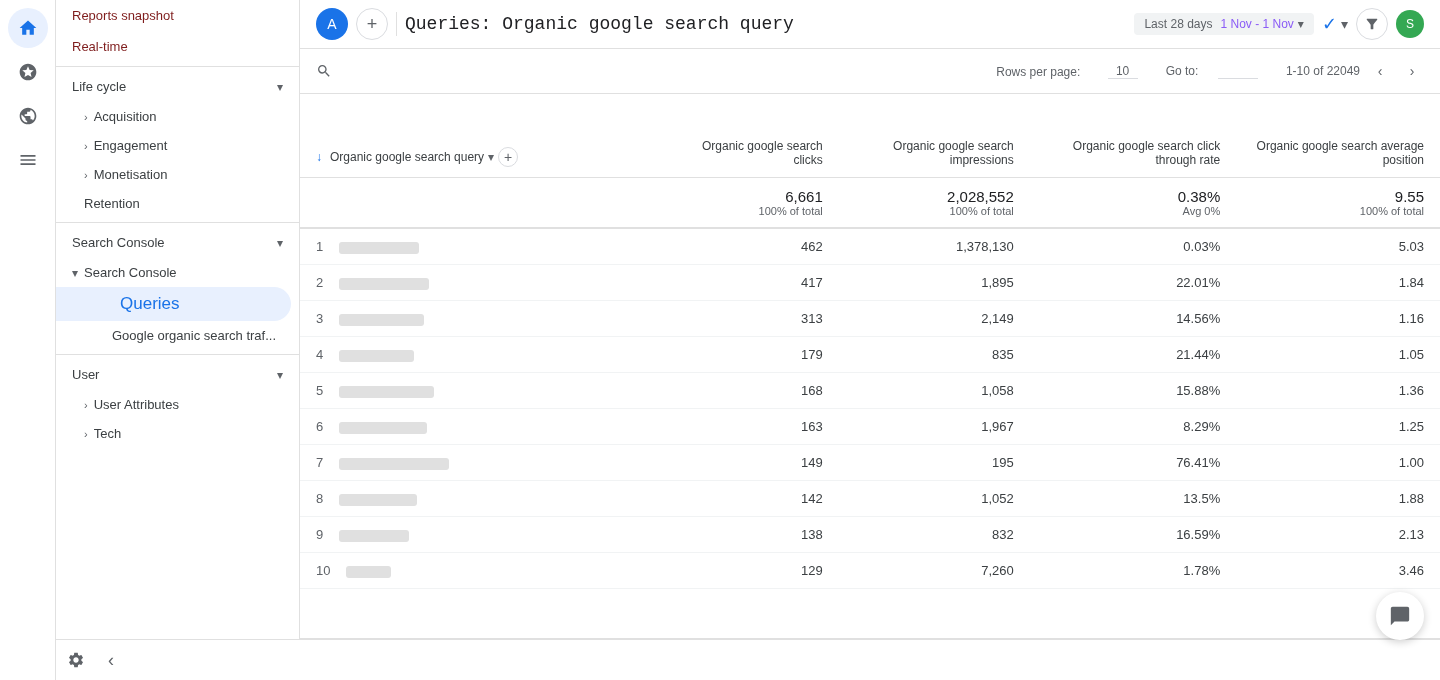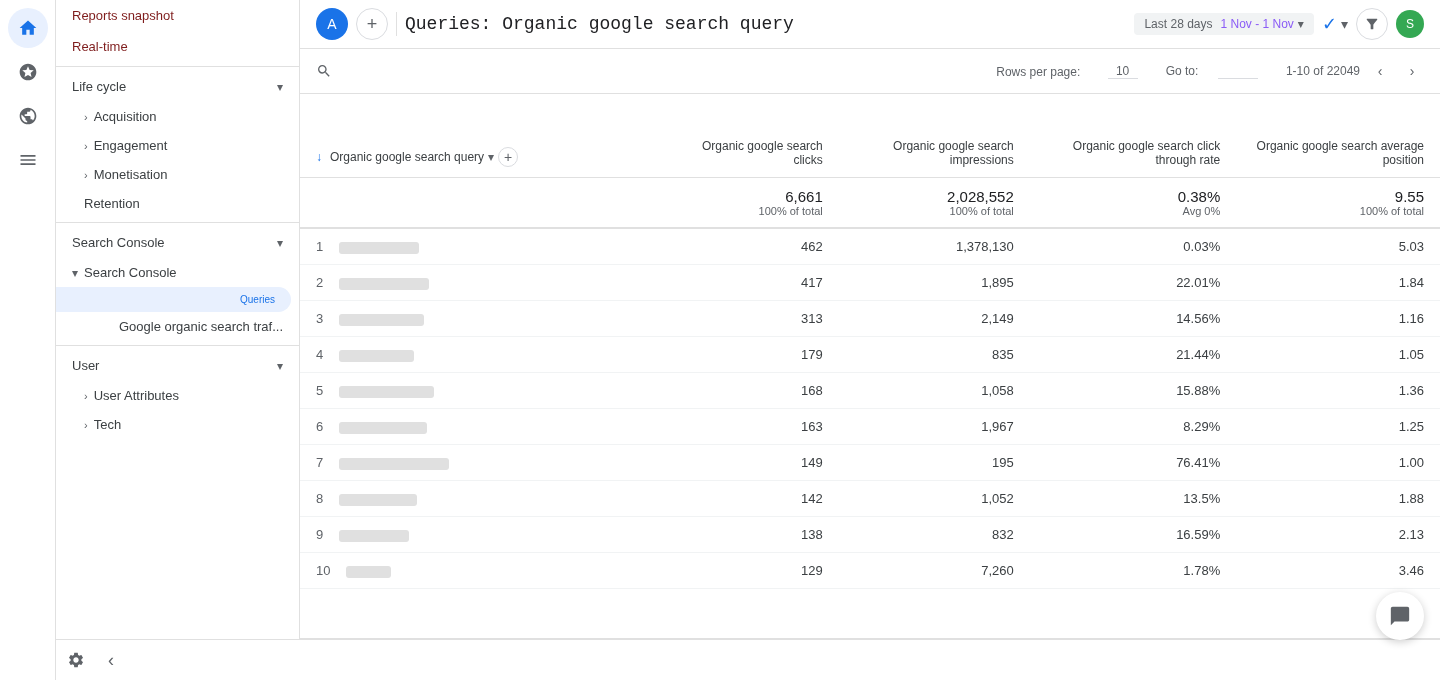--- a/index.html
+++ b/index.html
@@ -54,21 +54,20 @@
       padding: 8px 16px;
       cursor: pointer;
       color: #7f1d1d;
       font-size: 13px;
       border-radius: 0 24px 24px 0;
       margin-right: 8px;
     }
 
     .nav-section {
       margin-top: 4px;
-      text-align: right;
     }
 
     .nav-section-header {
       display: flex; align-items: center; justify-content: space-between;
       padding: 8px 16px;
       cursor: pointer;
       color: #3c4043;
       font-size: 13px;
       font-weight: 500;
     }
@@ -81,24 +80,24 @@
     .nav-child {
       display: flex; align-items: center;
       padding: 7px 16px 7px 28px;
       cursor: pointer;
       color: #3c4043;
       font-size: 13px;
     }
     .nav-child .chevron { margin-right: 6px; color: #5f6368; font-size: 11px; }
 
     .nav-grandchild {
-      padding: 7px 16px 7px 33px;
+      padding: 7px 16px 7px 64px;
       cursor: pointer;
       color: #3c4043;
-      font-size: 10px;
+      font-size: 17px;
     }
     .nav-grandchild.active {
       background: #e8f0fe;
       color: #1a73e8;
       font-weight: 500;
       border-radius: 0 24px 24px 0;
       margin-right: 8px;
     }
 
     .nav-great-grandchild {

